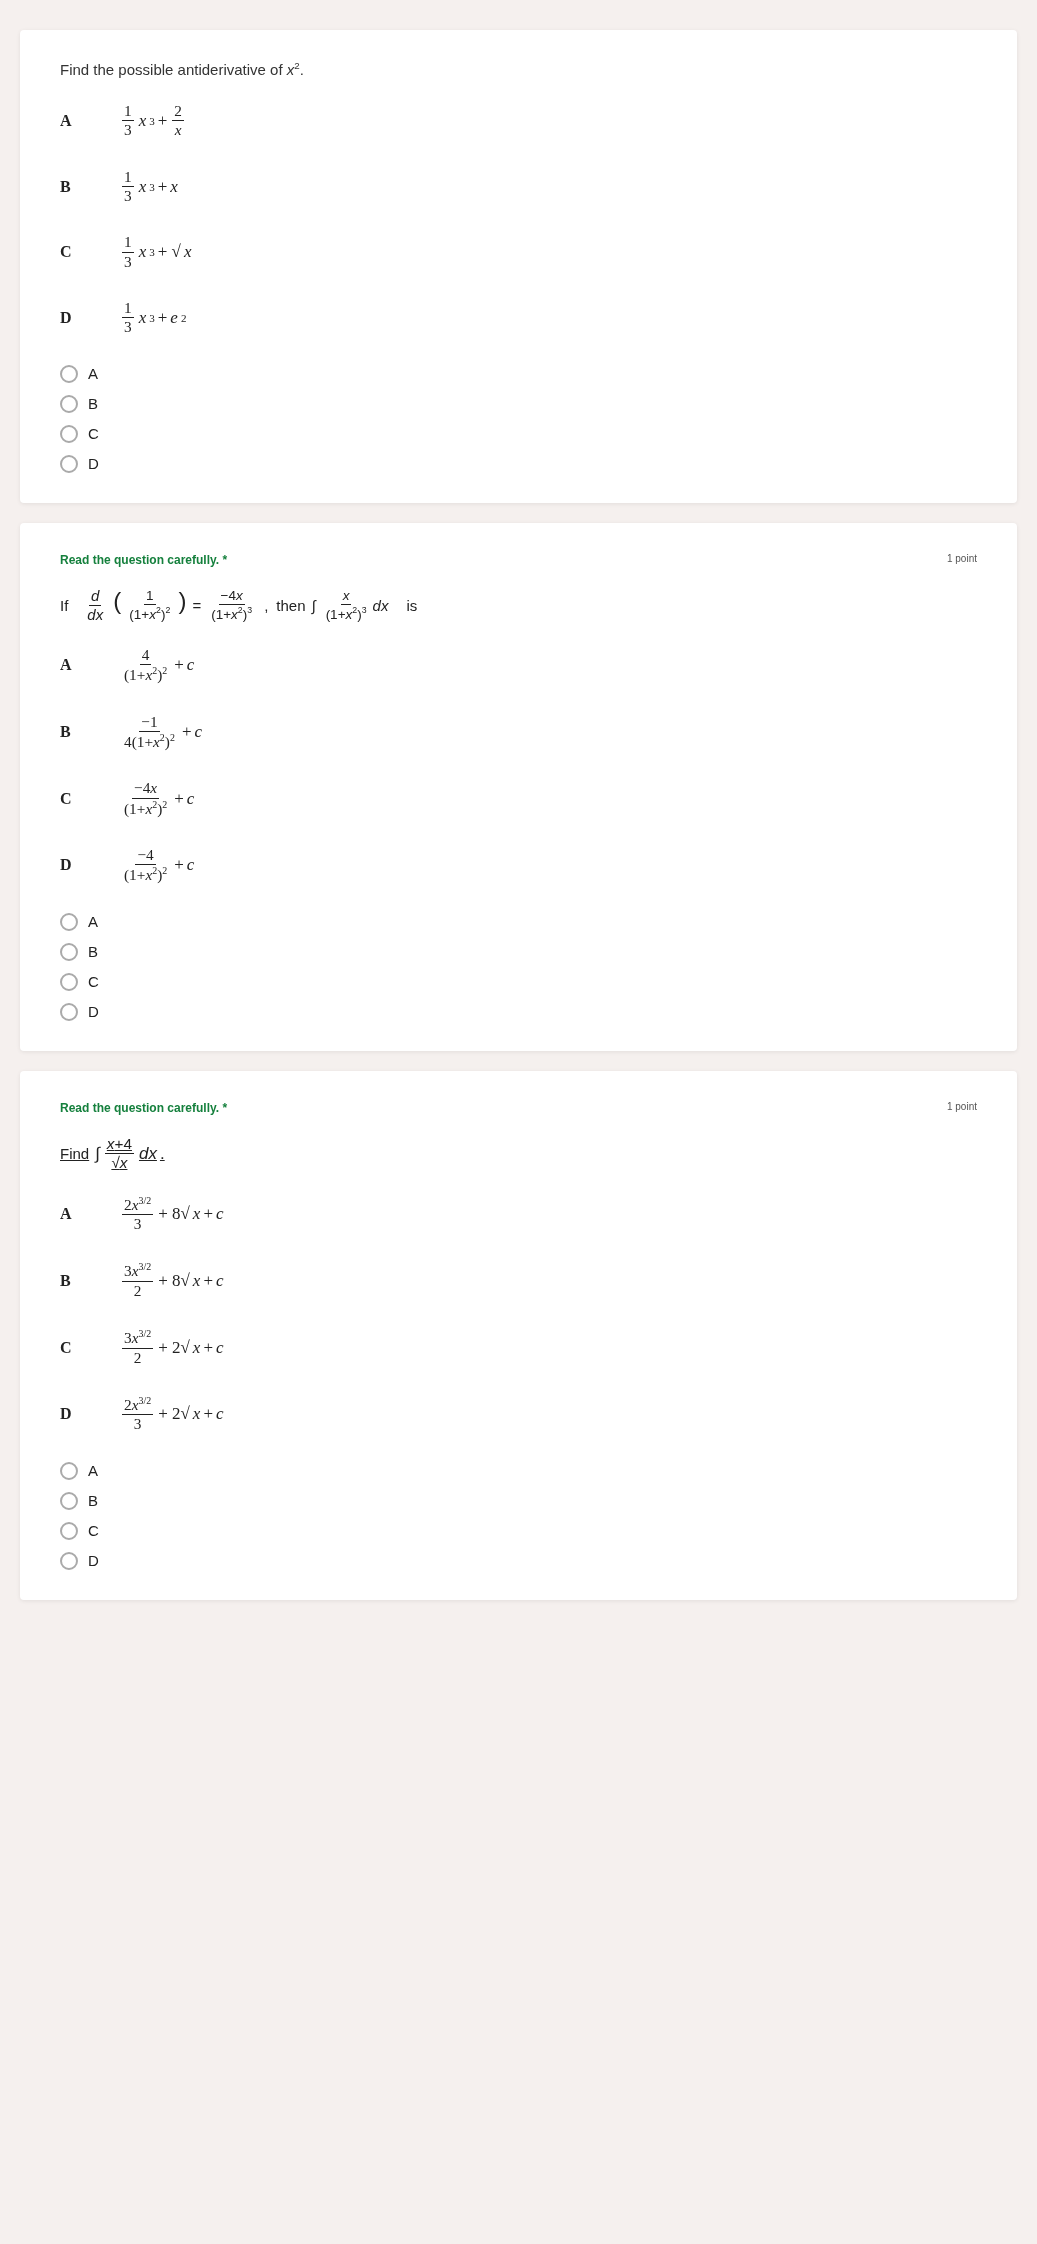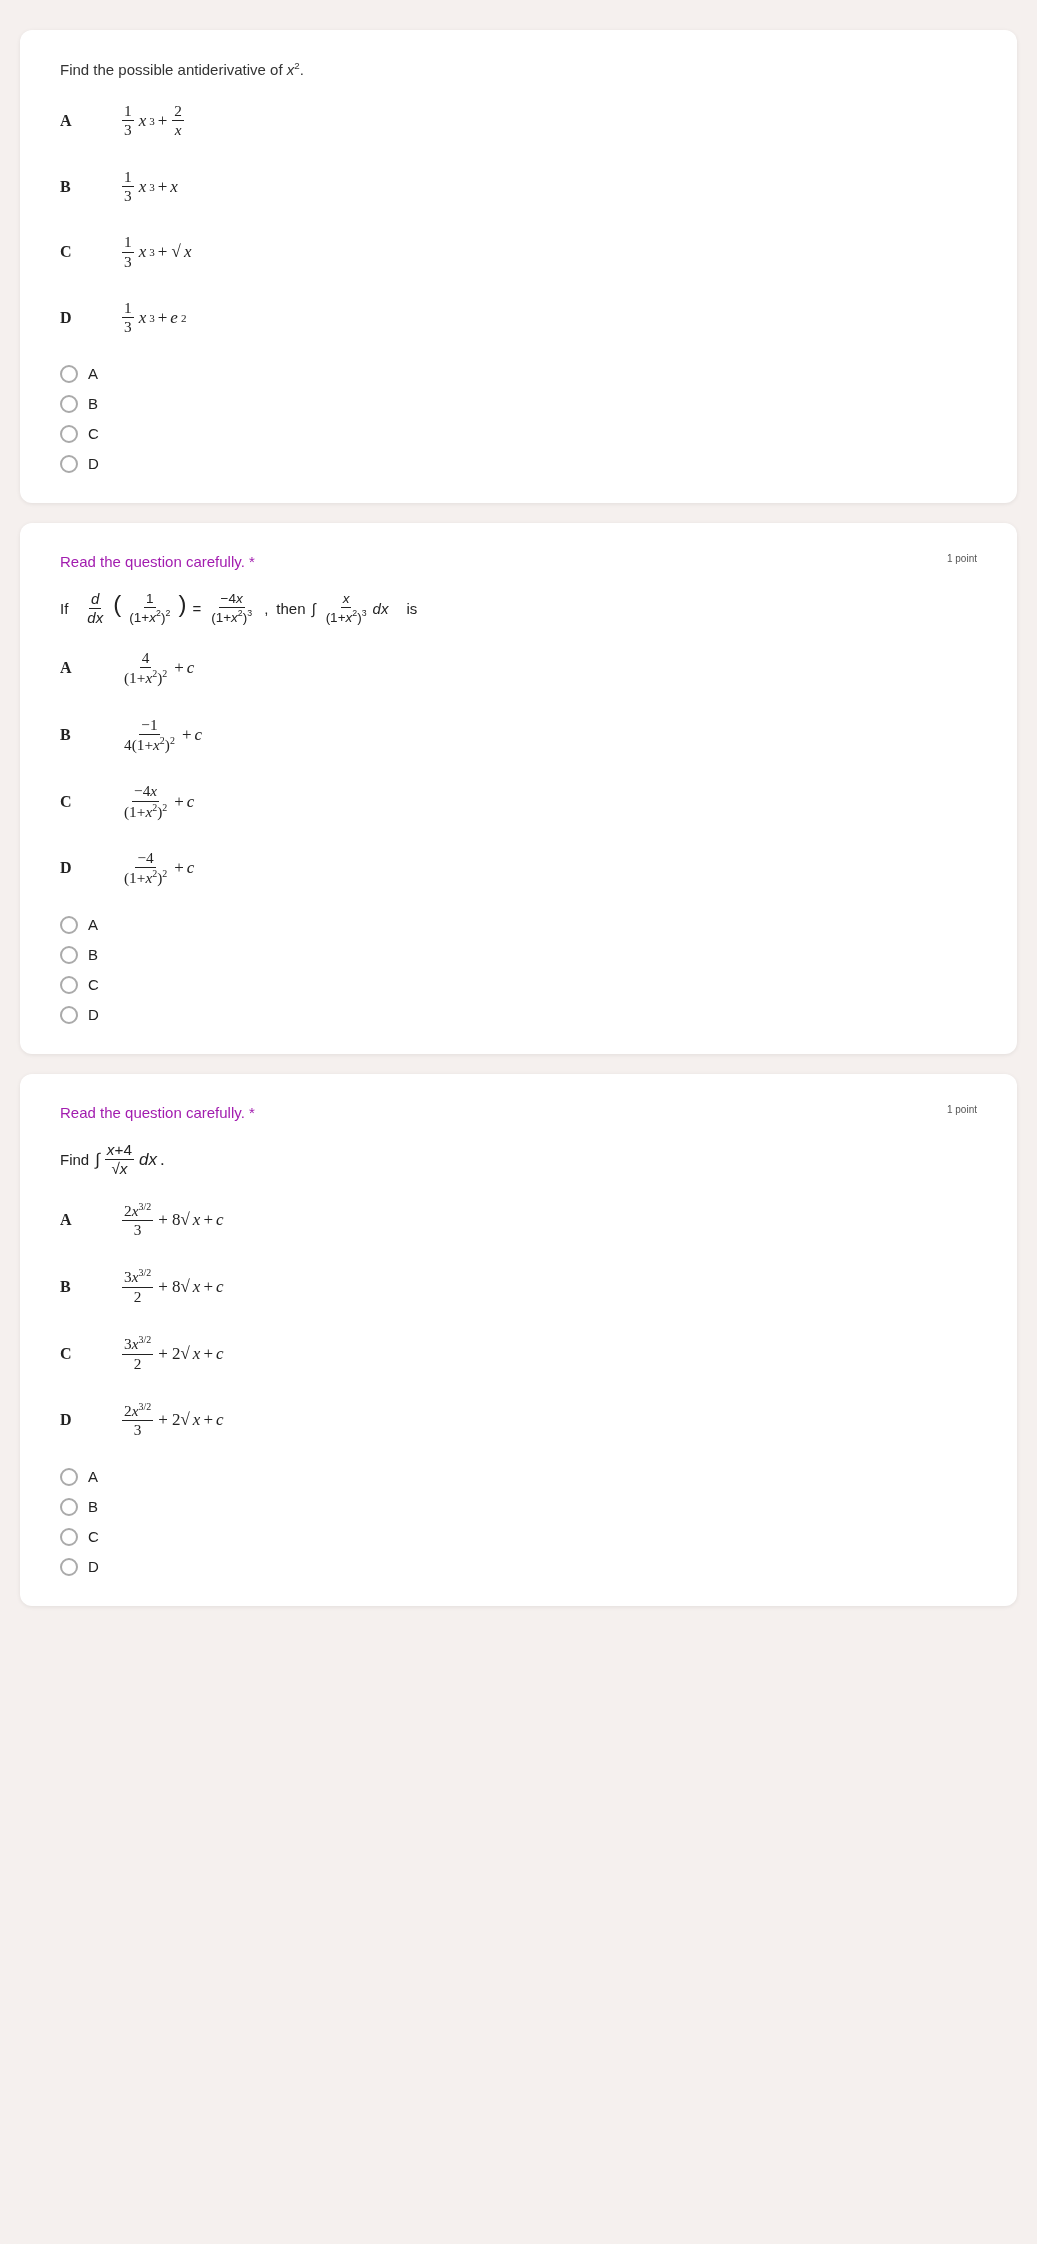--- a/index.html
+++ b/index.html
@@ -13,35 +13,35 @@
     }
     .page-container {
       width: 100%;
       padding: 30px 20px;
       display: flex;
       flex-direction: column;
       gap: 20px;
     }
     .card {
       background: #fff;
-      border-radius: 12px;
+      border-radius: 4px;
       padding: 30px 40px 30px 40px;
       box-shadow: 0 1px 4px rgba(0,0,0,0.08);
     }
     .card-header {
       display: flex;
       justify-content: space-between;
       align-items: flex-start;
       margin-bottom: 20px;
     }
     .card-title {
-      font-size: 15px;
-      font-family: Arial, sans-serif;
-      font-weight: normal;
-      color: #a21caf;
+      font-size: 12px;
+      font-family: Arial, sans-serif;
+      font-weight: bold;
+      color: #15803d;
     }
     .card-points {
       font-size: 10px;
       font-family: Arial, sans-serif;
       color: #555;
       white-space: nowrap;
     }
     .question-text {
       font-size: 15px;
       font-family: Arial, sans-serif;
@@ -122,20 +122,21 @@
       color: #222;
     }
     .q3-question {
       font-size: 15px;
       font-family: Arial, sans-serif;
       margin-bottom: 22px;
       display: flex;
       align-items: center;
       gap: 6px;
       color: #222;
+      text-decoration: underline;
     }
     .find-label {
       font-size: 15px;
       font-family: Arial, sans-serif;
       display: inline;
     }
   </style>
 </head>
 <body>
 

